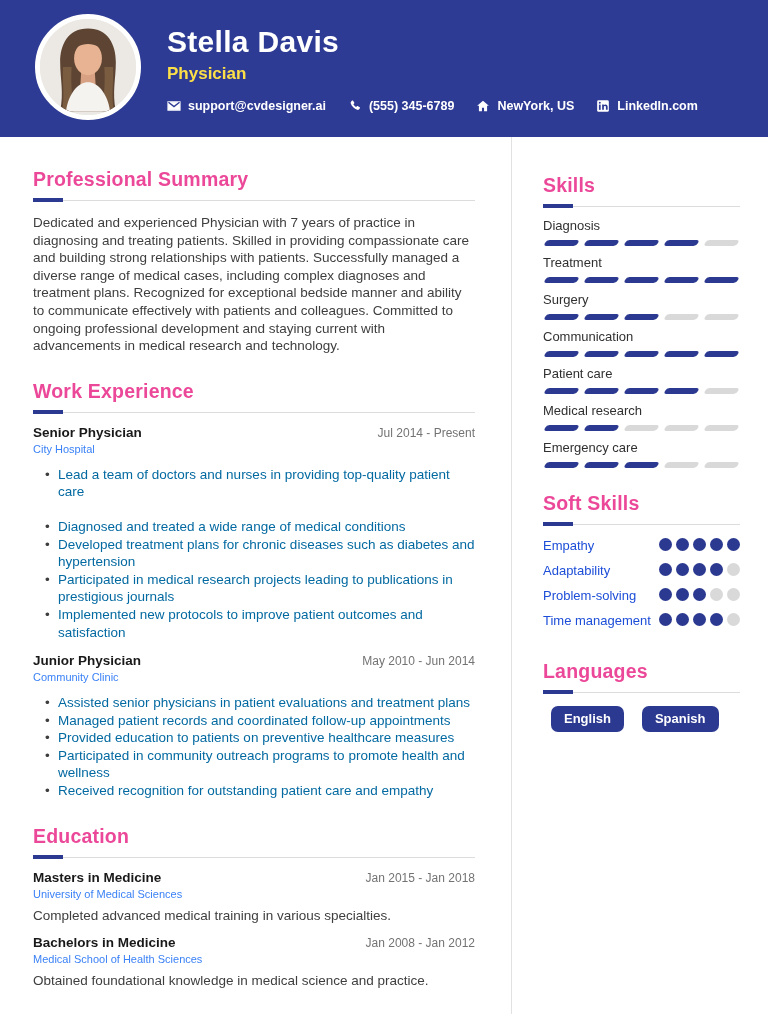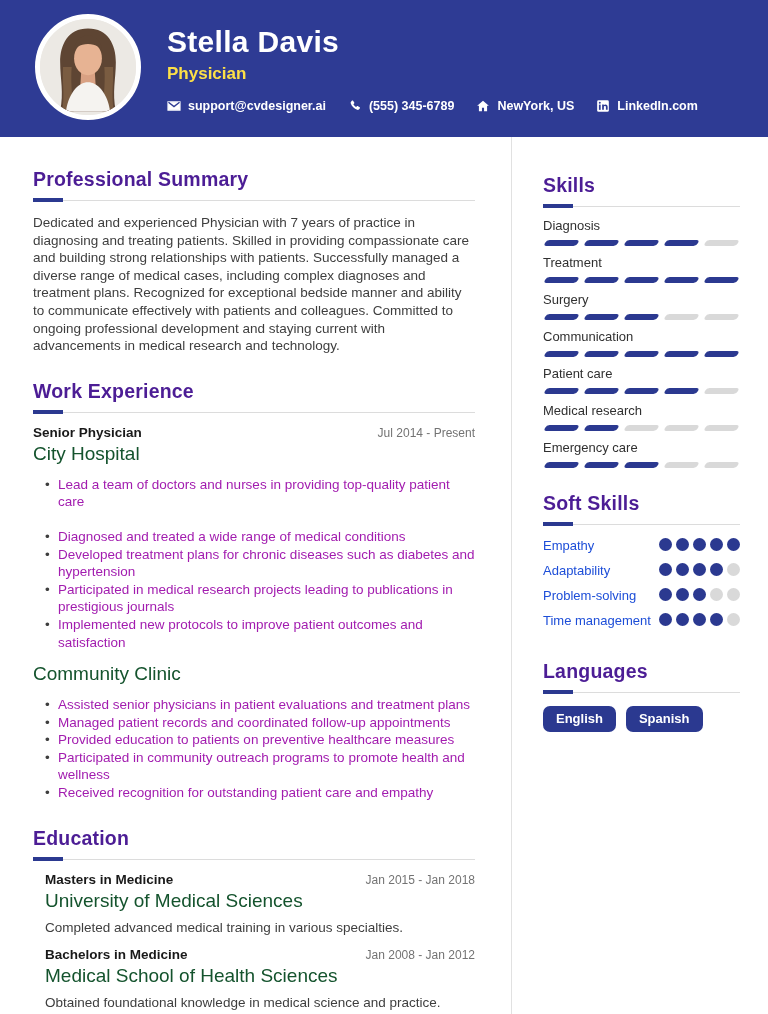--- a/index.html
+++ b/index.html
@@ -28,45 +28,45 @@
   .contacts { display:flex; align-items:center; gap:22px; margin-top:15px;justify-content:center; }
   .contact { display:flex; align-items:center; gap:7px; font-size:12.5px; font-weight:bold; cursor:pointer; }
   .contact .c-icon { display:flex; align-items:center; }
   .contact .c-icon svg { width:14px; height:14px; fill:#fff; }
 
   
   .columns { display:flex; height:877px; }
   .col-left  { width:512px; padding:31px 36px 20px 33px; border-right:1px solid #e1e1e1; }
   .col-right { width:256px; padding:37px 28px 20px 31px; }
 
-  .sec-h { font-size:19.5px; font-weight:bold; color:#4c1d95; letter-spacing:.2px; }
+  .sec-h { font-size:19.5px; font-weight:bold; color:#ec4899; letter-spacing:.2px; }
   .rule { position:relative; height:1px; background:#dcdcdc; margin-top:9px; }
   .rule::before {
     content:""; position:absolute; left:0; top:-2px;
     width:30px; height:4px; background:#2b3990;
   }
   .section { margin-bottom:25px; }
 
   .summary-text {
     margin-top:13px; font-size:13.5px; line-height:17.6px; color:#3e3e3e;
   }
 
   
   .job { margin-top:12px; }
   .row-head { display:flex; justify-content:space-between; align-items:baseline;gap:40px; }
   .row-title { font-size:13.5px; font-weight:bold; color:#191919; }
   .row-dates { font-size:12px; color:#737373; white-space:nowrap; }
-  .row-sub { font-size:19px; color:#14532d; margin-top:3px; }
+  .row-sub { font-size:11px; color:#3b82f6; margin-top:3px; }
   ul.bullets { list-style:none; margin-top:11px; padding-left:25px; }
   ul.bullets li {
-    position:relative; font-size:13.5px; line-height:17.6px; color:#a21caf;
+    position:relative; font-size:13.5px; line-height:17.6px; color:#0369a1;
   }
   ul.bullets li::before { content:"•"; position:absolute; left:-13px; color:#3e3e3e; }
   .job:first-child ul.bullets li:first-child { margin-bottom:17px; }
-  .edu-item { margin-top:12px;margin-left:12px; }
+  .edu-item { margin-top:12px; }
   .edu-desc { margin-top:8px; font-size:13.5px; color:#3e3e3e; }
 
   
   .skill-row { margin-bottom:9px; }
   .skill-label { font-size:13px; color:#303030; }
   .skill-bar { display:flex; gap:7px; margin-top:7px; padding-left:2px; }
   .seg { width:33px; height:6px; border-radius:3px; background:#d9d9d9; transform:skewX(-28deg); }
   .seg.filled { background:#2b3990; }
   .skills-list { margin-top:11px; }
 
@@ -75,21 +75,21 @@
   .soft-row { display:flex; justify-content:space-between; margin-bottom:8px; }
   .soft-label { font-size:13px; color:#1d4ed8; width:108px; line-height:17px; }
   .dots { display:flex; gap:4px; padding-top:1px; }
   .dot { width:13px; height:13px; border-radius:50%; background:#d9d9d9; }
   .dot.filled { background:#2b3990; }
 
   
   .tags { display:flex; gap:10px; margin-top:13px; }
   .tag {
     background:#2b3990; color:#fff; font-size:13px; font-weight:bold;
-    padding:5px 13px 6px; border-radius:7px;
+    padding:5px 13px 6px; border-radius:7px;margin-left:8px;
   }
 
   .section-gap-soft { margin-top:24px; }
   .section-gap-lang { margin-top:31px; }
 </style>
 </head>
 <body>
 
 <div class="page">
 
@@ -172,20 +172,24 @@
     <div class="row-sub">City Hospital</div>
     <ul class="bullets">
                 <li>Lead a team of doctors and nurses in providing top-quality patient care</li>
                 <li>Diagnosed and treated a wide range of medical conditions</li>
                 <li>Developed treatment plans for chronic diseases such as diabetes and hypertension</li>
                 <li>Participated in medical research projects leading to publications in prestigious journals</li>
                 <li>Implemented new protocols to improve patient outcomes and satisfaction</li>
               </ul>
   </div>
             <div class="job">
+    <div class="row-head">
+      <span class="row-title">Junior Physician</span>
+      <span class="row-dates">May 2010 - Jun 2014</span>
+    </div>
     <div class="row-sub">Community Clinic</div>
     <ul class="bullets">
                 <li>Assisted senior physicians in patient evaluations and treatment plans</li>
                 <li>Managed patient records and coordinated follow-up appointments</li>
                 <li>Provided education to patients on preventive healthcare measures</li>
                 <li>Participated in community outreach programs to promote health and wellness</li>
                 <li>Received recognition for outstanding patient care and empathy</li>
               </ul>
   </div>
           </div>

